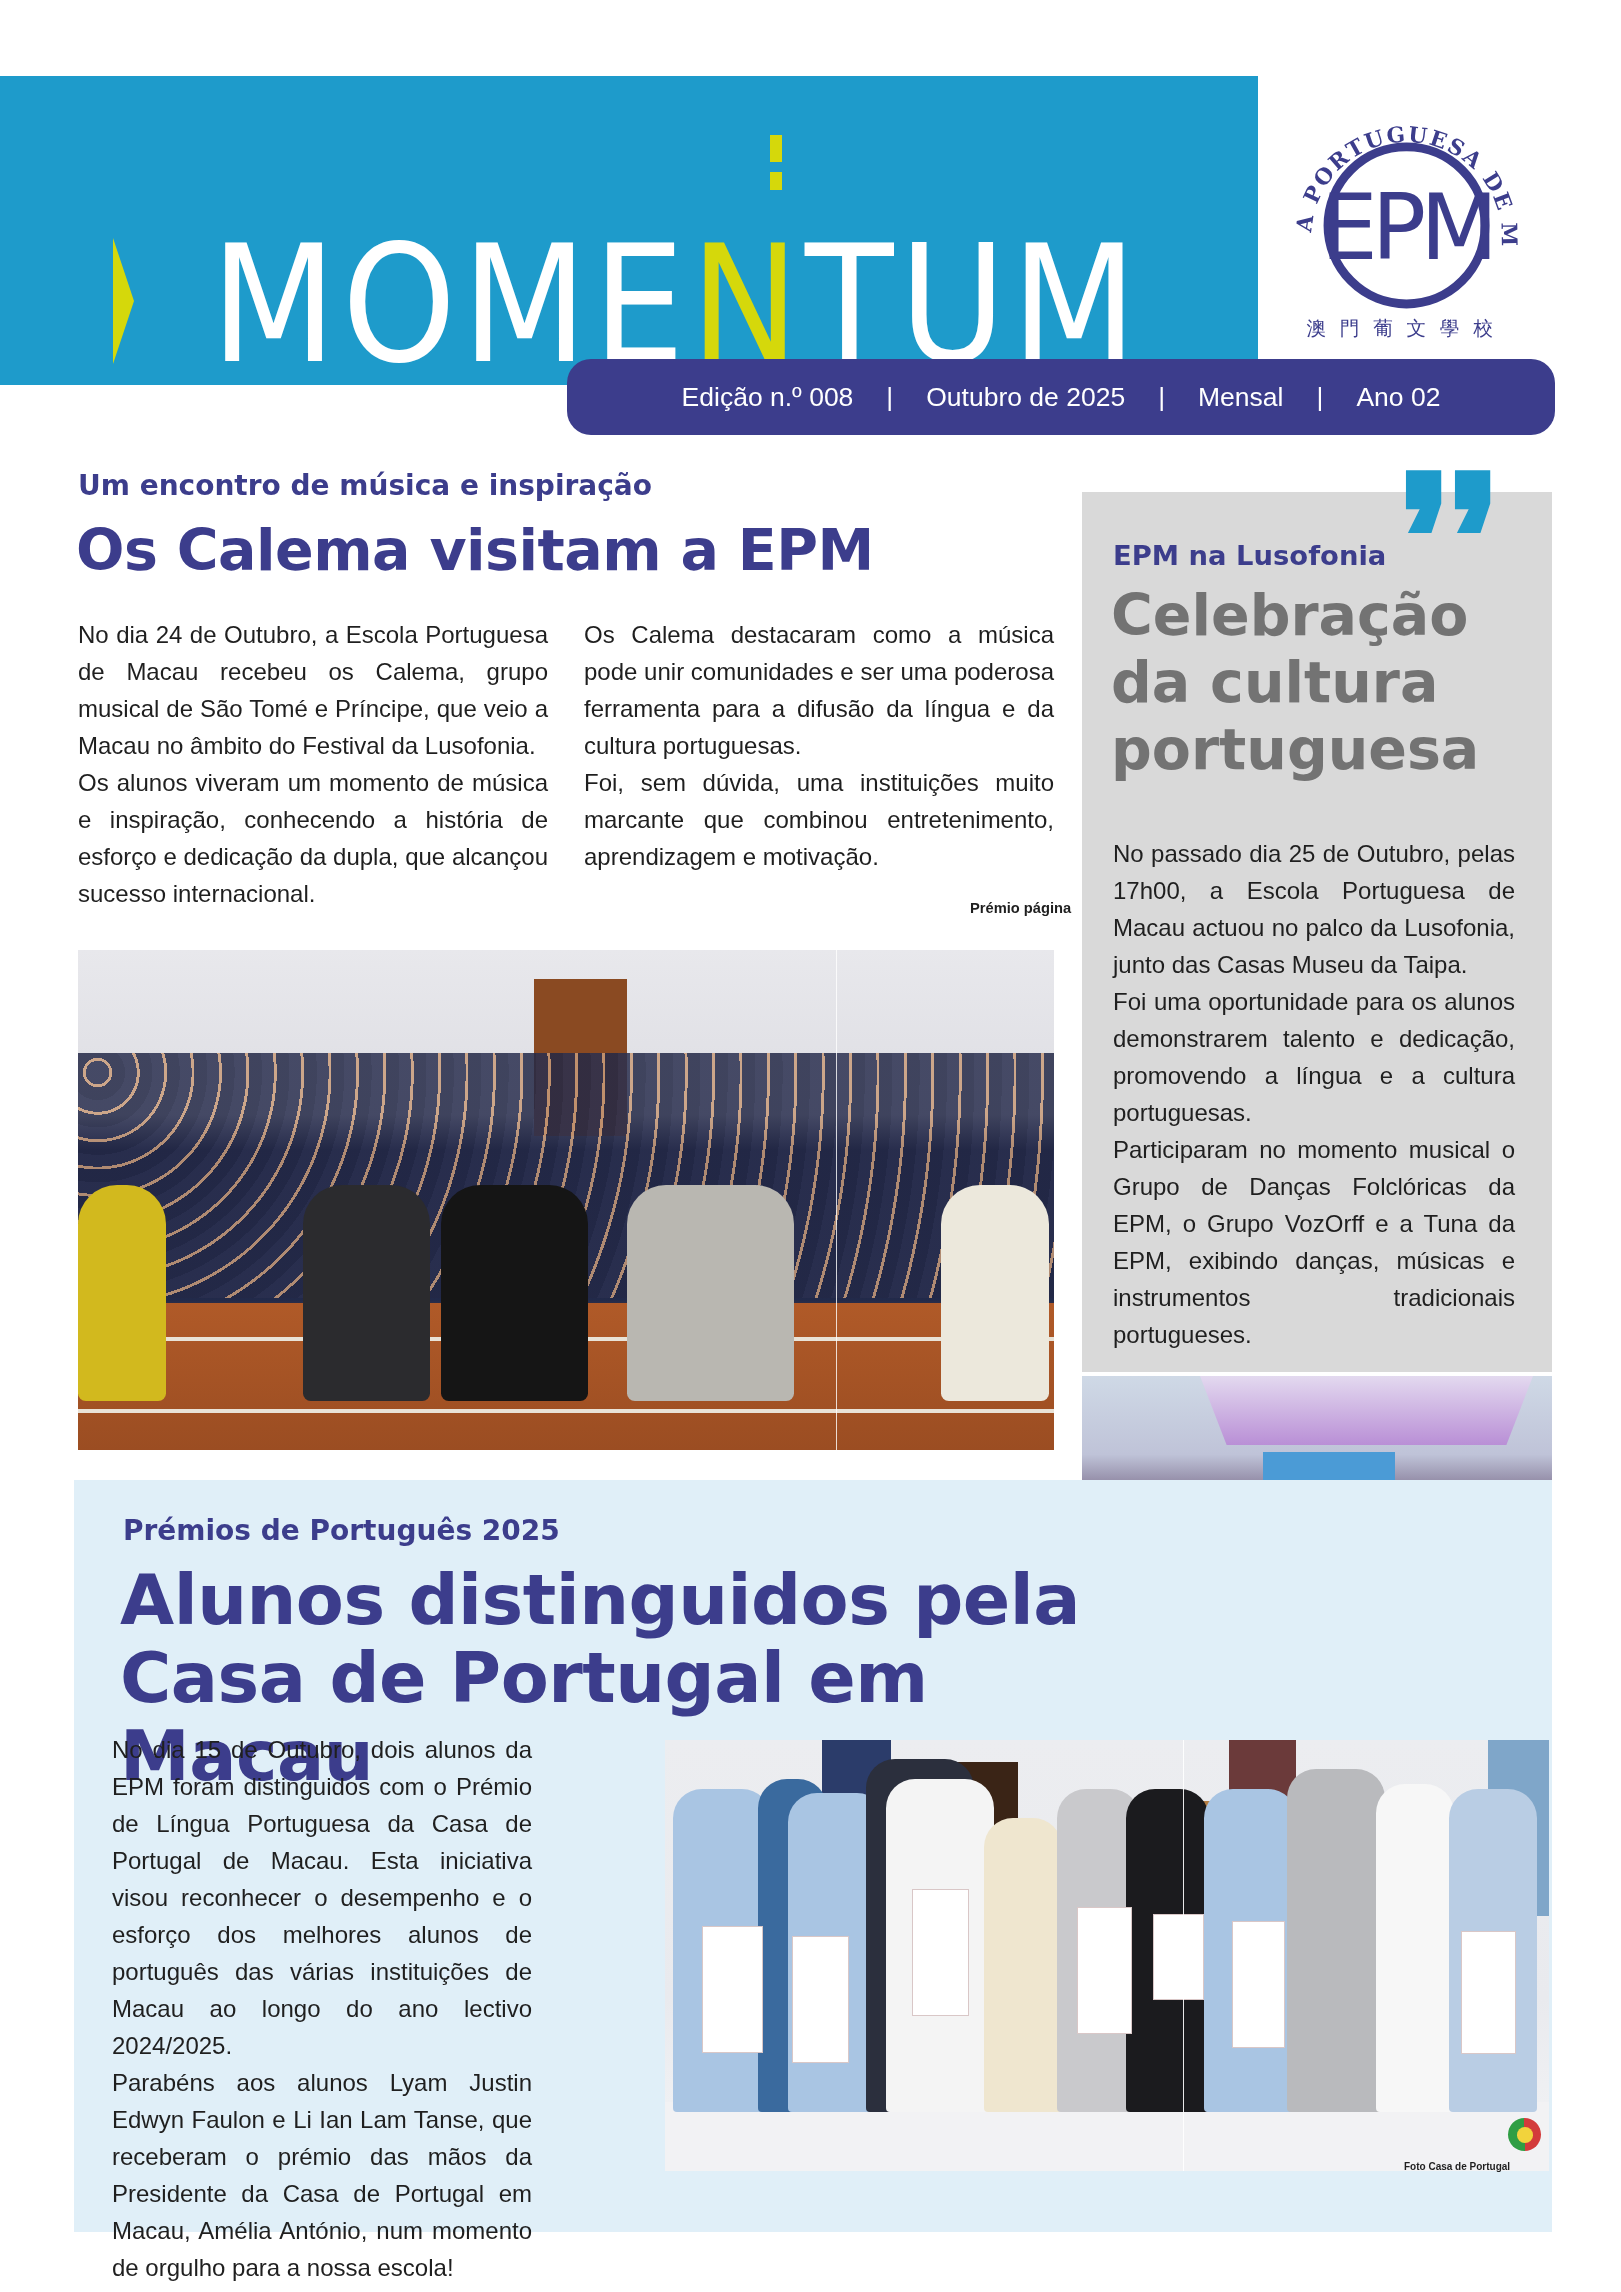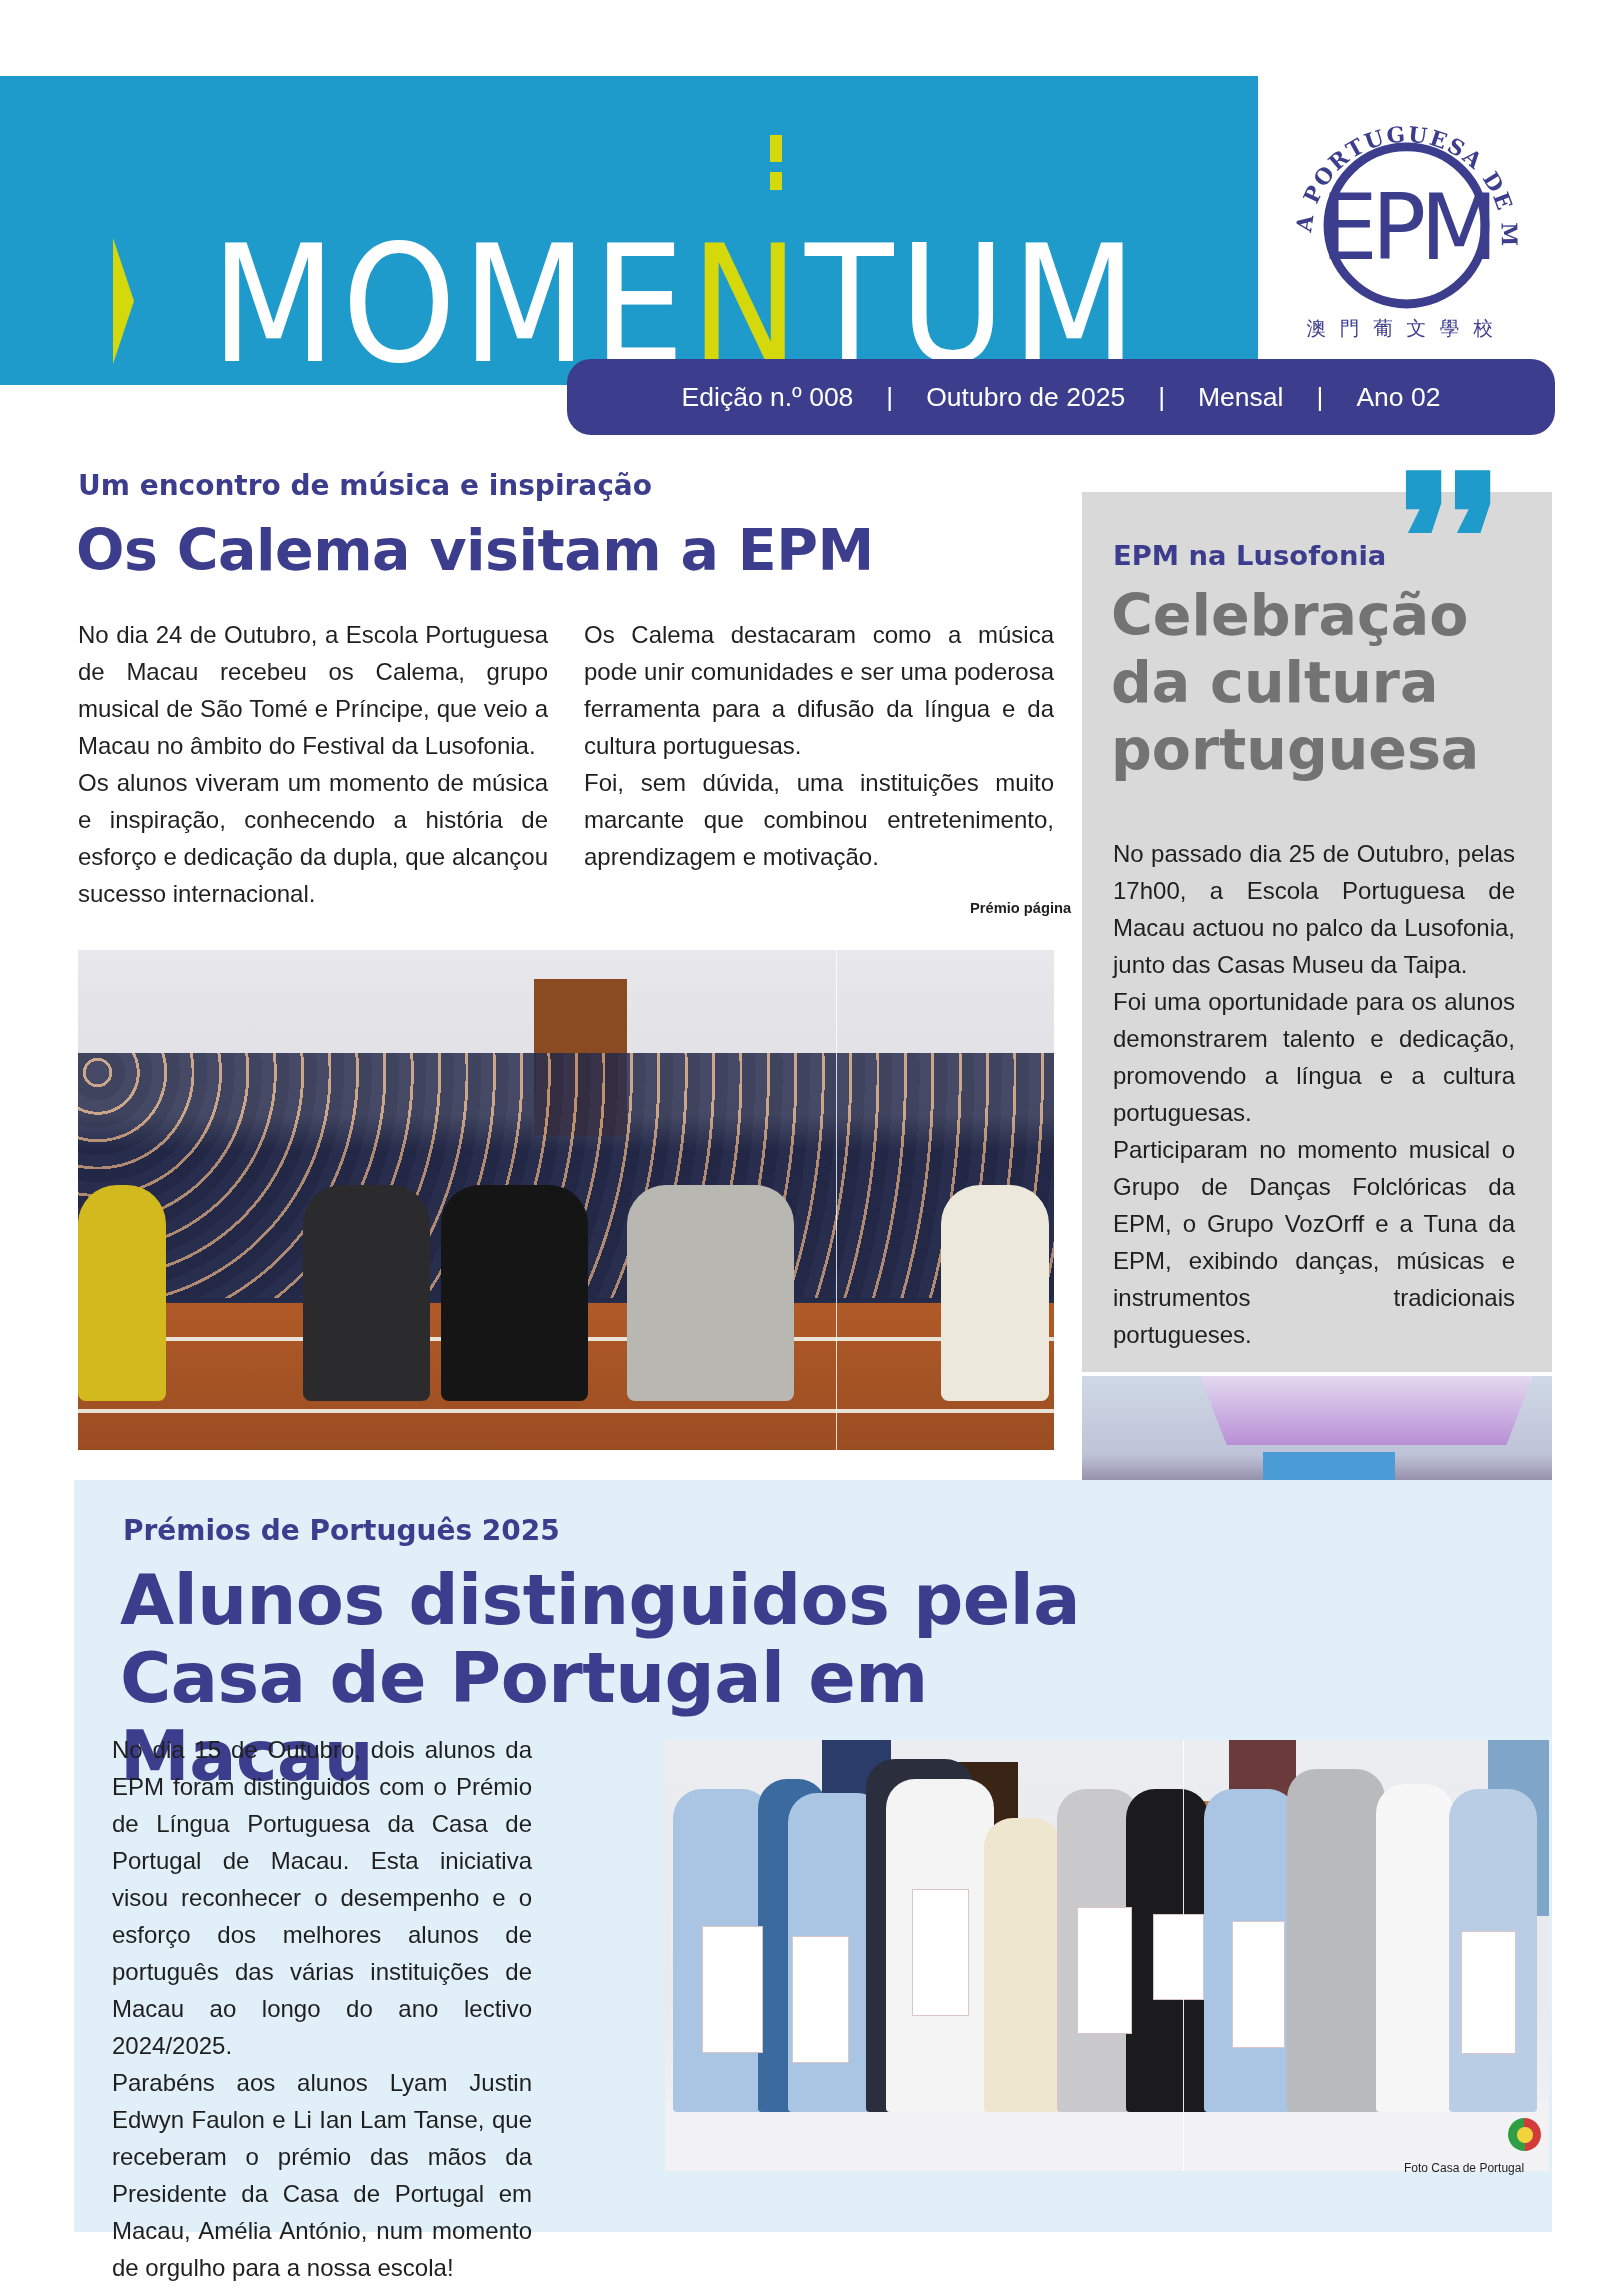--- a/index.html
+++ b/index.html
@@ -91,21 +91,21 @@
   .photo3 { position: absolute; left: 665px; top: 1740px; width: 884px; height: 431px; overflow: hidden;
     background: linear-gradient(#ecedf0 0%, #e9eaee 60%, #f3f4f6 100%); }
   .photo3 .frame { position: absolute; background: #202534; }
   .photo3 .person { position: absolute; bottom: 59px; border-radius: 29px 29px 3.9px 3.9px; }
   .photo3 .cert { position: absolute; background: #ffffff; border: 1px solid #d9c7c7; }
   .photo3 .floor { position: absolute; left: 0; bottom: 0; width: 100%; height: 69px; background: #f2f2f4; }
   .photo3 .fold { position: absolute; left: 518px; top: 0; width: 1px; height: 100%; background: rgba(255,255,255,0.9); }
   .photo3 .cp-logo { position: absolute; right: 7.8px; bottom: 19.6px; width: 33px; height: 33px; border-radius: 50%;
     background: conic-gradient(#d33b3b 0 50%, #2f9e44 50% 100%); }
   .photo3 .cp-logo::after { content: ""; position: absolute; left: 8.8px; top: 8.8px; width: 15.7px; height: 15.7px; border-radius: 50%; background: #f2d33c; }
-  .credit { position: absolute; left: 1404px; top: 2161px; font-size: 12px; font-weight: 400; color: #1f1f1f; }
+  .credit { position: absolute; left: 1404px; top: 2161px; font-size: 10px; font-weight: 700; color: #1f1f1f; }
 </style>
 </head>
 <body>
 
 <header class="masthead">
   <div class="mast-arrow"></div>
   <div class="mast-word"><span>MOME</span><span class="accent">N</span><span>TUM</span></div>
   <div class="mast-dash" style="top:59px;height:27.4px;"></div>
   <div class="mast-dash" style="top:96px;height:17.6px;"></div>
   <div class="mast-sub-dots">

